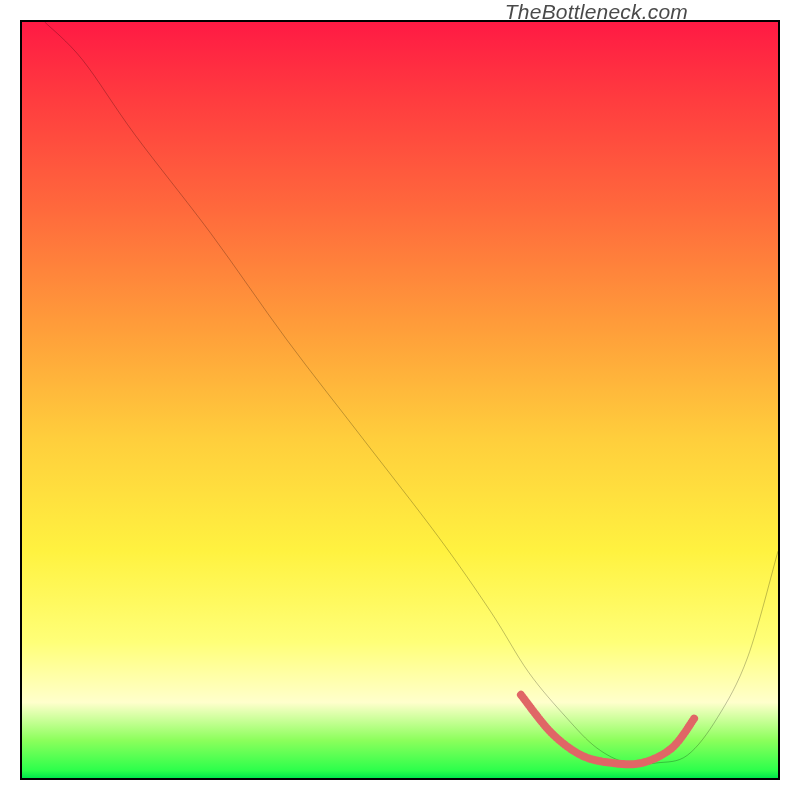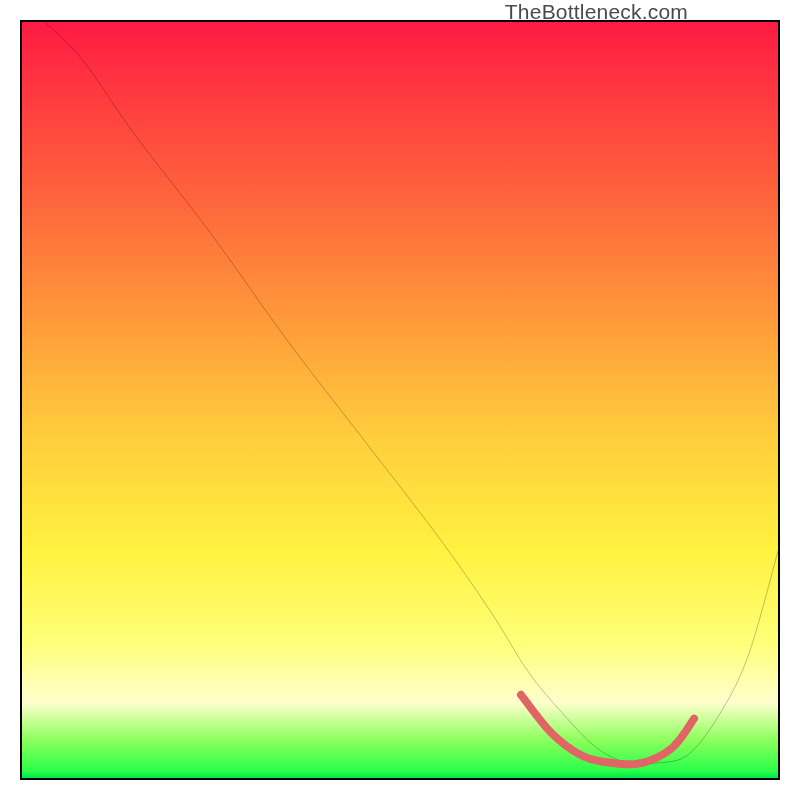--- a/index.html
+++ b/index.html
@@ -8,20 +8,21 @@
     width: 800px;
     height: 800px;
     overflow: hidden;
     font-family: Arial, Helvetica, sans-serif;
     background: #ffffff;
   }
   .chart-wrap {
     position: relative;
     width: 698px;
     height: 800px;
+    font-style: italic;
   }
   .plot-area {
     position: absolute;
     left: 20px;
     top: 20px;
     width: 760px;
     height: 760px;
     border: 2px solid #000000;
     box-sizing: border-box;
     overflow: hidden;

